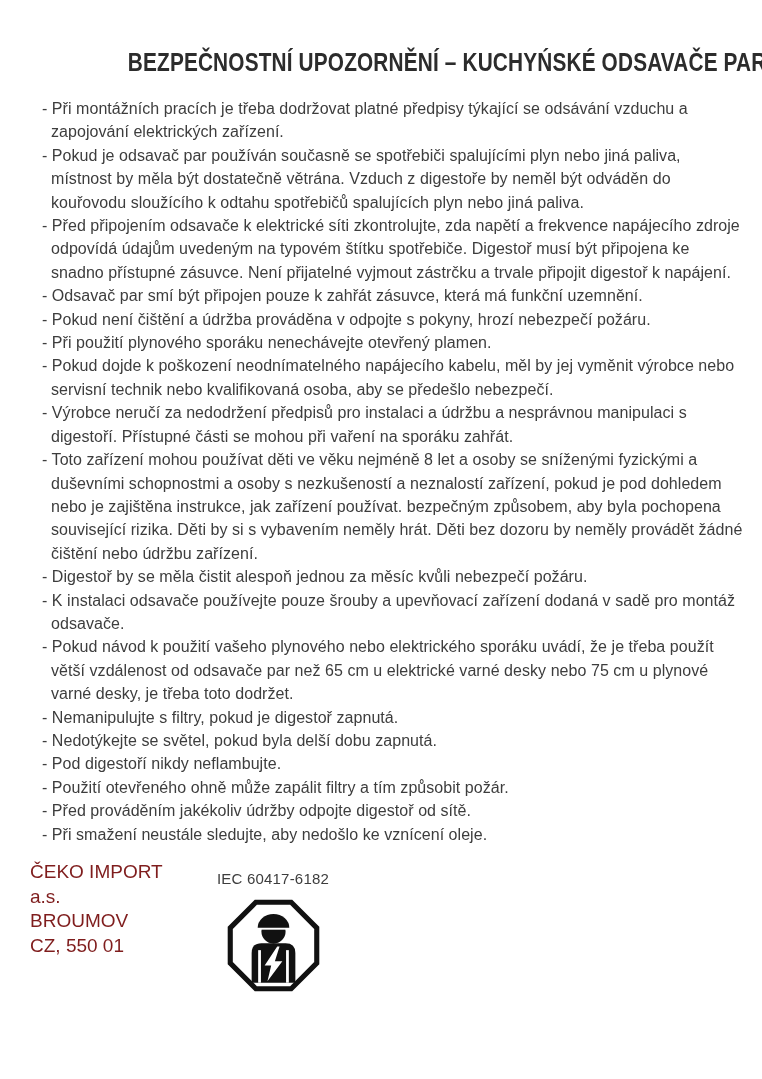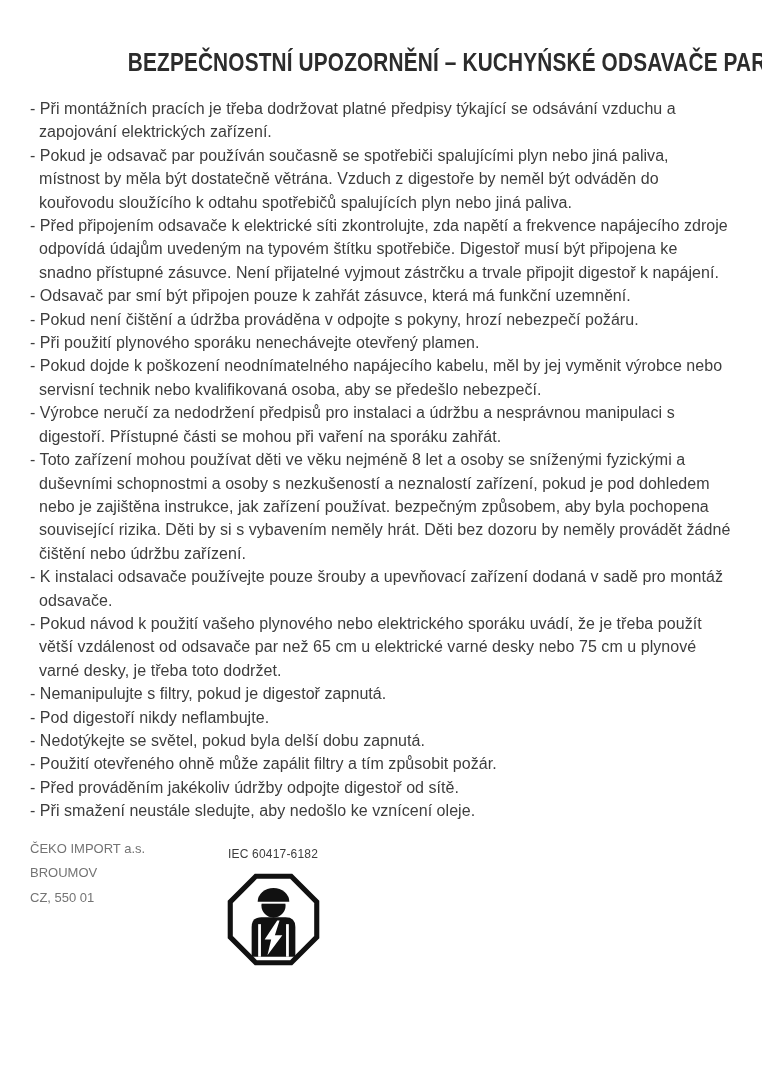--- a/index.html
+++ b/index.html
@@ -25,52 +25,52 @@
     color: #2c2c2c;
     white-space: nowrap;
   }
   h1.doc-title .condense {
     display: inline-block;
     transform: scaleX(0.80);
     transform-origin: center;
     letter-spacing: 0.2px;
   }
   ul.warnings {
-    margin: 0;
+    margin: 12px;
     padding: 0;
     list-style: none;
     width: 702px;
     font-size: 16px;
     line-height: 23.4px;
     letter-spacing: 0.05px;
     color: #3d3d3d;
   }
   ul.warnings li {
     padding-left: 9px;
     text-indent: -9px;
   }
   .footer {
     display: flex;
     align-items: flex-start;
     margin-top: 14px;
   }
   .address {
     width: 155px;
-    font-size: 13px;
+    font-size: 19px;
     line-height: 24.7px;
-    color: #737373;
+    color: #7f1d1d;
   }
   .symbol-block {
     margin-left: 18px;
     width: 140px;
     padding-top: 10px;
     text-align: center;
   }
   .symbol-label {
-    font-size: 12px;
+    font-size: 15px;
     letter-spacing: 0.2px;
     color: #3d3d3d;
     margin-bottom: 12px;
   }
   .symbol-svg {
     display: block;
     margin: 0 auto;
   }
 </style>
 </head>
@@ -85,25 +85,26 @@
   <ul class="warnings">
     <li>- Při montážních pracích je třeba dodržovat platné předpisy týkající se odsávání vzduchu a zapojování elektrických zařízení.</li>
     <li>- Pokud je odsavač par používán současně se spotřebiči spalujícími plyn nebo jiná paliva, místnost by měla být dostatečně větrána. Vzduch z digestoře by neměl být odváděn do kouřovodu sloužícího k odtahu spotřebičů spalujících plyn nebo jiná paliva.</li>
     <li>- Před připojením odsavače k elektrické síti zkontrolujte, zda napětí a frekvence napájecího zdroje odpovídá údajům uvedeným na typovém štítku spotřebiče. Digestoř musí být připojena ke snadno přístupné zásuvce. Není přijatelné vyjmout zástrčku a trvale připojit digestoř k napájení.</li>
     <li>- Odsavač par smí být připojen pouze k zahřát zásuvce, která má funkční uzemnění.</li>
     <li>- Pokud není čištění a údržba prováděna v odpojte s pokyny, hrozí nebezpečí požáru.</li>
     <li>- Při použití plynového sporáku nenechávejte otevřený plamen.</li>
     <li>- Pokud dojde k poškození neodnímatelného napájecího kabelu, měl by jej vyměnit výrobce nebo servisní technik nebo kvalifikovaná osoba, aby se předešlo nebezpečí.</li>
     <li>- Výrobce neručí za nedodržení předpisů pro instalaci a údržbu a nesprávnou manipulaci s digestoří. Přístupné části se mohou při vaření na sporáku zahřát.</li>
     <li>- Toto zařízení mohou používat děti ve věku nejméně 8 let a osoby se sníženými fyzickými a duševními schopnostmi a osoby s nezkušeností a neznalostí zařízení, pokud je pod dohledem nebo je zajištěna instrukce, jak zařízení používat. bezpečným způsobem, aby byla pochopena související rizika. Děti by si s vybavením neměly hrát. Děti bez dozoru by neměly provádět žádné čištění nebo údržbu zařízení.</li>
+    <li>- Digestoř by se měla čistit alespoň jednou za měsíc kvůli nebezpečí požáru.</li>
     <li>- K instalaci odsavače používejte pouze šrouby a upevňovací zařízení dodaná v sadě pro montáž odsavače.</li>
     <li>- Pokud návod k použití vašeho plynového nebo elektrického sporáku uvádí, že je třeba použít větší vzdálenost od odsavače par než 65 cm u elektrické varné desky nebo 75 cm u plynové varné desky, je třeba toto dodržet.</li>
     <li>- Nemanipulujte s filtry, pokud je digestoř zapnutá.</li>
+    <li>- Nedotýkejte se světel, pokud byla delší dobu zapnutá.</li>
     <li>- Pod digestoří nikdy neflambujte.</li>
-    <li>- Nedotýkejte se světel, pokud byla delší dobu zapnutá.</li>
     <li>- Použití otevřeného ohně může zapálit filtry a tím způsobit požár.</li>
     <li>- Před prováděním jakékoliv údržby odpojte digestoř od sítě.</li>
     <li>- Při smažení neustále sledujte, aby nedošlo ke vznícení oleje.</li>
   </ul>
 
   <div class="footer">
     <div class="address">
       <div>ČEKO IMPORT a.s.</div>
       <div>BROUMOV</div>
       <div>CZ, 550 01</div>

